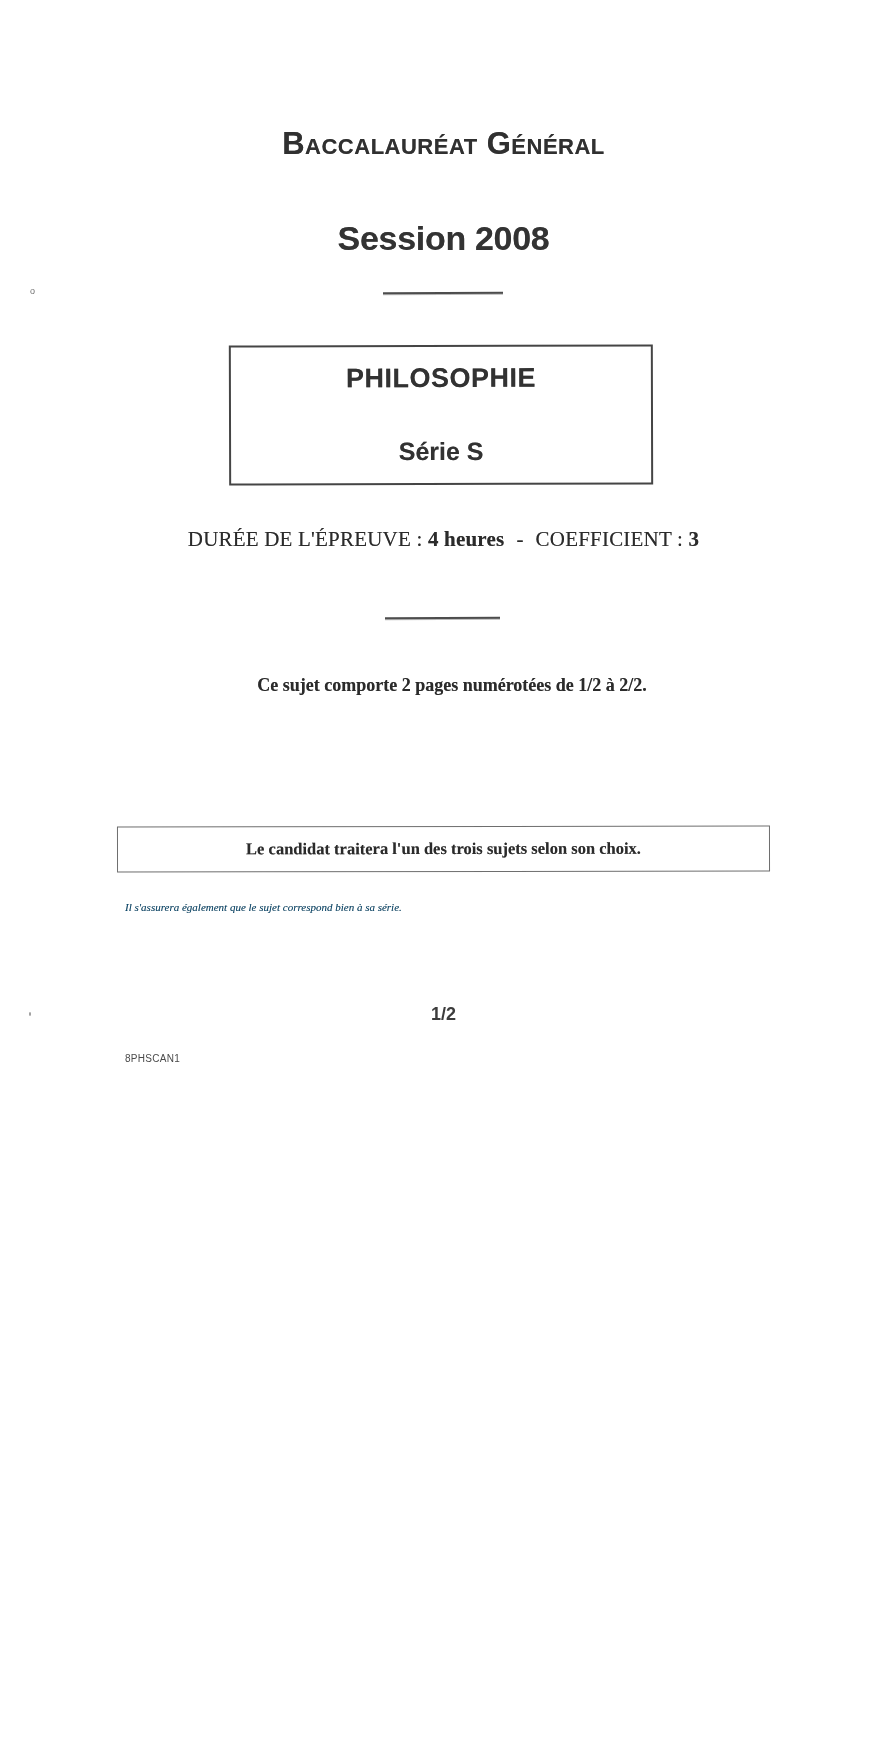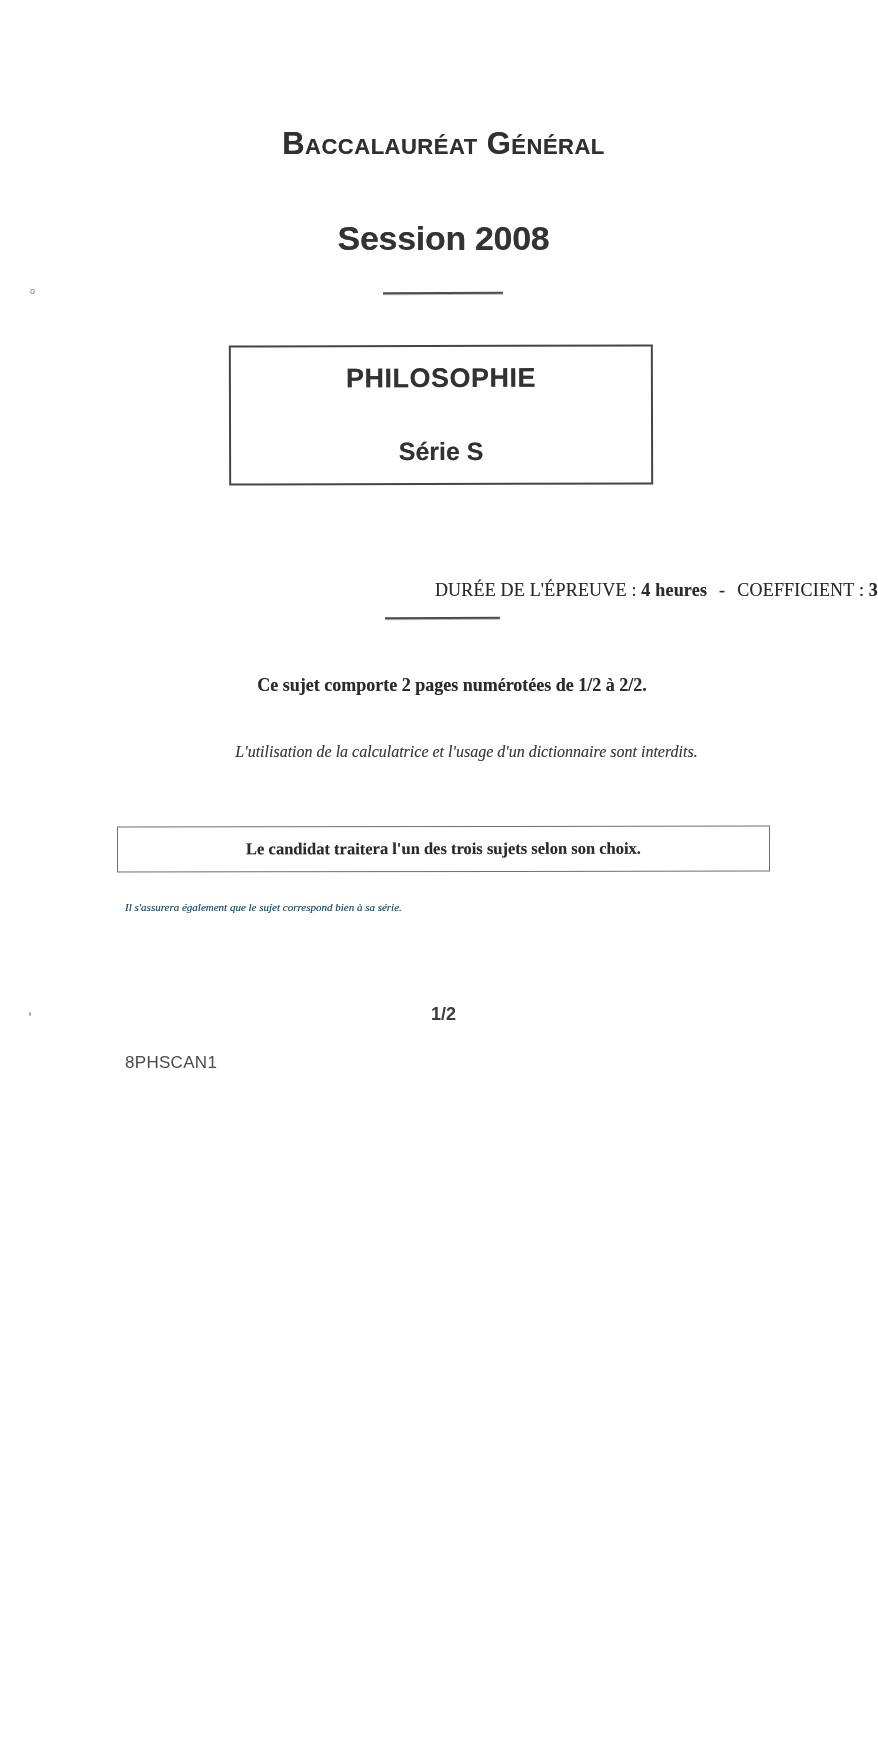--- a/index.html
+++ b/index.html
@@ -74,26 +74,25 @@
     top: 90px;
     text-align: center;
     font-family: "Liberation Sans", sans-serif;
     font-weight: 700;
     font-size: 25px;
     color: #323232;
     text-shadow: 0 0 0.5px rgba(45,45,45,0.55);
   }
 
   .exam-info {
-    top: 580px;
-    font-size: 18px;
+    top: 527px;
+    font-size: 21px;
     letter-spacing: 0.2px;
     color: #2b2b2b;
     text-shadow: 0 0 0.5px rgba(40,40,40,0.5);
-    text-align: right;
   }
   .exam-info .bold { font-weight: 700; }
   .exam-info .dash { display: inline-block; margin: 0 12px; }
 
   .pages-note {
     top: 675px;
     left: 26px; right: 0;
     text-align: center;
     font-weight: 700;
     font-size: 18px;
@@ -144,21 +143,21 @@
     top: 1004px;
     font-family: "Liberation Sans", sans-serif;
     font-weight: 700;
     font-size: 18px;
     color: #3c3c3c;
   }
   .ref-code {
     top: 1053px;
     left: 125px;
     font-family: "Liberation Sans", sans-serif;
-    font-size: 17px;
+    font-size: 10px;
     letter-spacing: 0.3px;
     color: #4a4a4a;
   }
 
   .speck-o {
     top: 286px;
     left: 30px;
     font-family: "Liberation Sans", sans-serif;
     font-size: 9px;
     color: #6f6f6f;
@@ -193,21 +192,20 @@
   <div class="abs centered exam-info">
     <span>DURÉE DE L'ÉPREUVE :</span>
     <span class="bold">4 heures</span><span class="dash">-</span><span>COEFFICIENT :</span>
     <span class="bold">3</span>
   </div>
 
   <div class="abs divider divider-2"></div>
 
   <div class="abs pages-note">Ce sujet comporte 2 pages numérotées de 1/2 à 2/2.</div>
 
-  <div class="abs restriction-note">L'utilisation de la calculatrice et l'usage d'un dictionnaire sont interdits.</div>
 
   <div class="abs instruction-box">
     <div class="instruction-text">Le candidat traitera l'un des trois sujets selon son choix.</div>
   </div>
 
   <div class="abs series-note">Il s'assurera également que le sujet correspond bien à sa série.</div>
 
   <div class="abs centered page-number">1/2</div>
 
   <div class="abs ref-code">8PHSCAN1</div>

